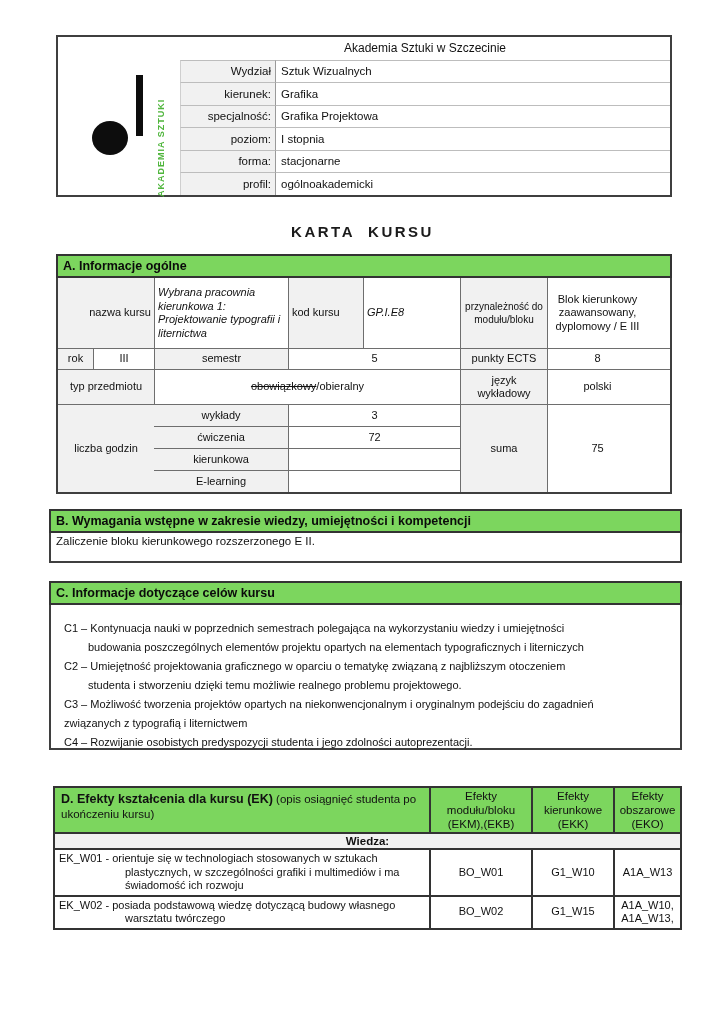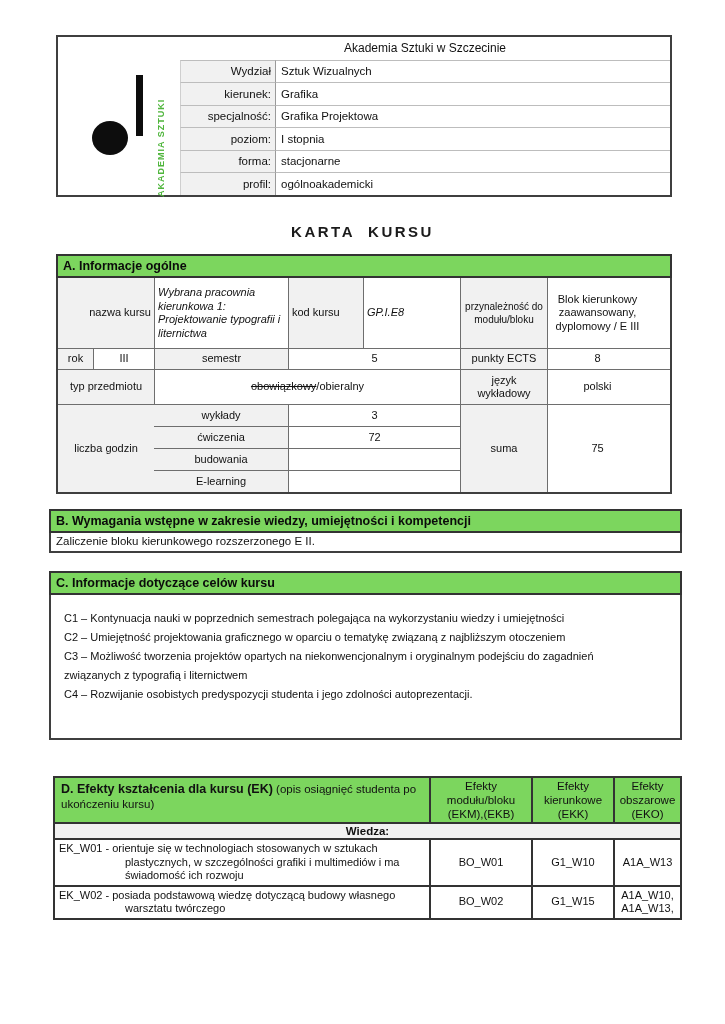--- a/index.html
+++ b/index.html
@@ -78,21 +78,21 @@
   .strike { text-decoration:line-through; }
   .mid { width:306px; display:flex; flex-direction:column; }
   .sub { display:flex; flex:1; border-top:1px solid #6e6e6e; }
   .sub:first-child { border-top:none; }
   .sub .c { height:100%; }
   .fz10 { font-size:10px; }
 
   
   .tb-content {
     margin-left:49px; width:633px; border:2px solid #3f3f3f; border-top:none;
-    padding:2px 5px; font-size:11.5px; height:20px;
+    padding:2px 5px; font-size:11.5px; height:30px;
   }
 
   
   .tc-box {
     margin-left:49px; width:633px; height:145px;
     border:2px solid #3f3f3f; border-top:none;
     padding:14px 8px 6px 13px; overflow:hidden;
   }
   .tc-box .ln { white-space:nowrap; line-height:19px; font-size:11px; }
   .tc-box .ind { padding-left:24px; }
@@ -194,40 +194,42 @@
       <div class="mid">
         <div class="sub">
           <div class="c wB gray">wykłady</div>
           <div class="c wCD">3</div>
         </div>
         <div class="sub">
           <div class="c wB gray">ćwiczenia</div>
           <div class="c wCD">72</div>
         </div>
         <div class="sub">
-          <div class="c wB gray">budowania</div>
+          <div class="c wB gray">kierunkowa</div>
           <div class="c wCD"></div>
         </div>
         <div class="sub">
           <div class="c wB gray">E-learning</div>
           <div class="c wCD"></div>
         </div>
       </div>
       <div class="c wE gray">suma</div>
       <div class="c wF">75</div>
     </div>
   </div>
 
   <div class="sec-bar bar-b">B. Wymagania wstępne w zakresie wiedzy, umiejętności i kompetencji</div>
   <div class="tb-content">Zaliczenie bloku kierunkowego rozszerzonego E II.</div>
 
   <div class="sec-bar bar-c">C. Informacje dotyczące celów kursu</div>
   <div class="tc-box">
     <div class="ln">C1 – Kontynuacja nauki w poprzednich semestrach polegająca na wykorzystaniu wiedzy i umiejętności</div>
+    <div class="ln ind">budowania poszczególnych elementów projektu opartych na elementach typograficznych i literniczych</div>
     <div class="ln">C2 – Umiejętność projektowania graficznego w oparciu o tematykę związaną z najbliższym otoczeniem</div>
+    <div class="ln ind">studenta i stworzeniu dzięki temu możliwie realnego problemu projektowego.</div>
     <div class="ln">C3 – Możliwość tworzenia projektów opartych na niekonwencjonalnym i oryginalnym podejściu do zagadnień</div>
     <div class="ln">związanych z typografią i liternictwem</div>
     <div class="ln">C4 – Rozwijanie osobistych predyspozycji studenta i jego zdolności autoprezentacji.</div>
   </div>
 
   <div class="td-table">
     <div class="d-head">
       <div class="d-main">
         <b>D. Efekty kształcenia dla kursu (EK)</b>
         <span>(opis osiągnięć studenta po ukończeniu kursu)</span>

